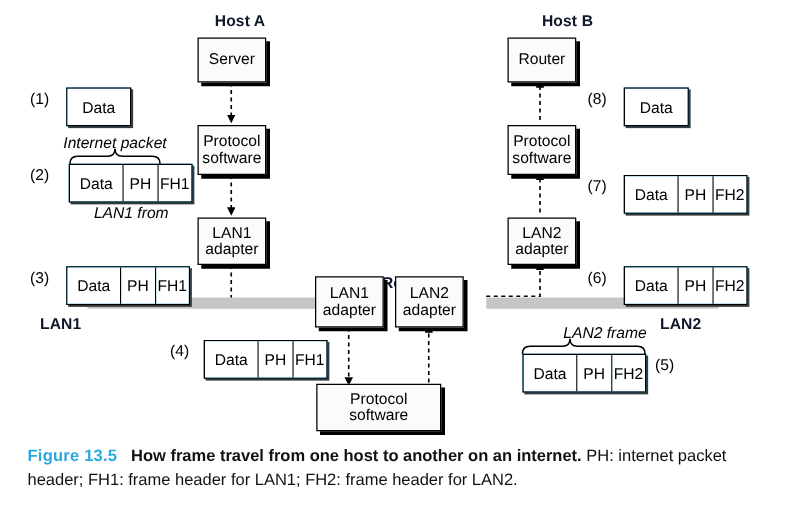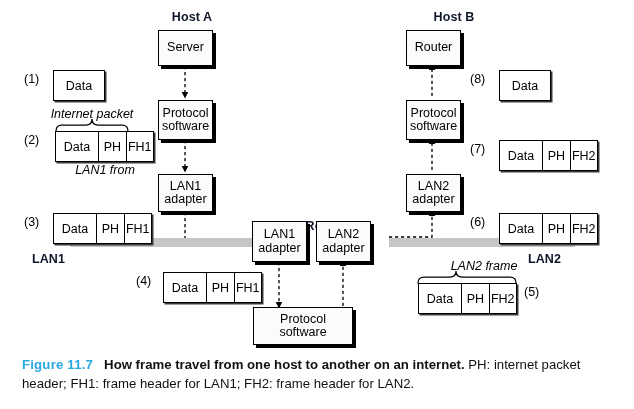--- a/index.html
+++ b/index.html
@@ -224,14 +224,14 @@
   </div>
 
   <div class="stepnum" style="left:470px;top:72px;">(8)</div>
   <div class="packet" style="left:499px;top:70px;width:52px;">
     <div class="seg" style="width:52px;">Data</div>
   </div>
 
 </div>
 
 <div id="caption">
-  <span class="figno">Figure 11.7</span><span>&nbsp;&nbsp;&nbsp;</span><span class="figtitle">How frame travel from one host to another on an internet.</span><span class="figrest"> PH: internet packet header; FH1: frame header for LAN1; FH2: frame header for LAN2.</span>
+  <span class="figno">Figure 13.5</span><span>&nbsp;&nbsp;&nbsp;</span><span class="figtitle">How frame travel from one host to another on an internet.</span><span class="figrest"> PH: internet packet header; FH1: frame header for LAN1; FH2: frame header for LAN2.</span>
 </div>
 
 </body></html>

